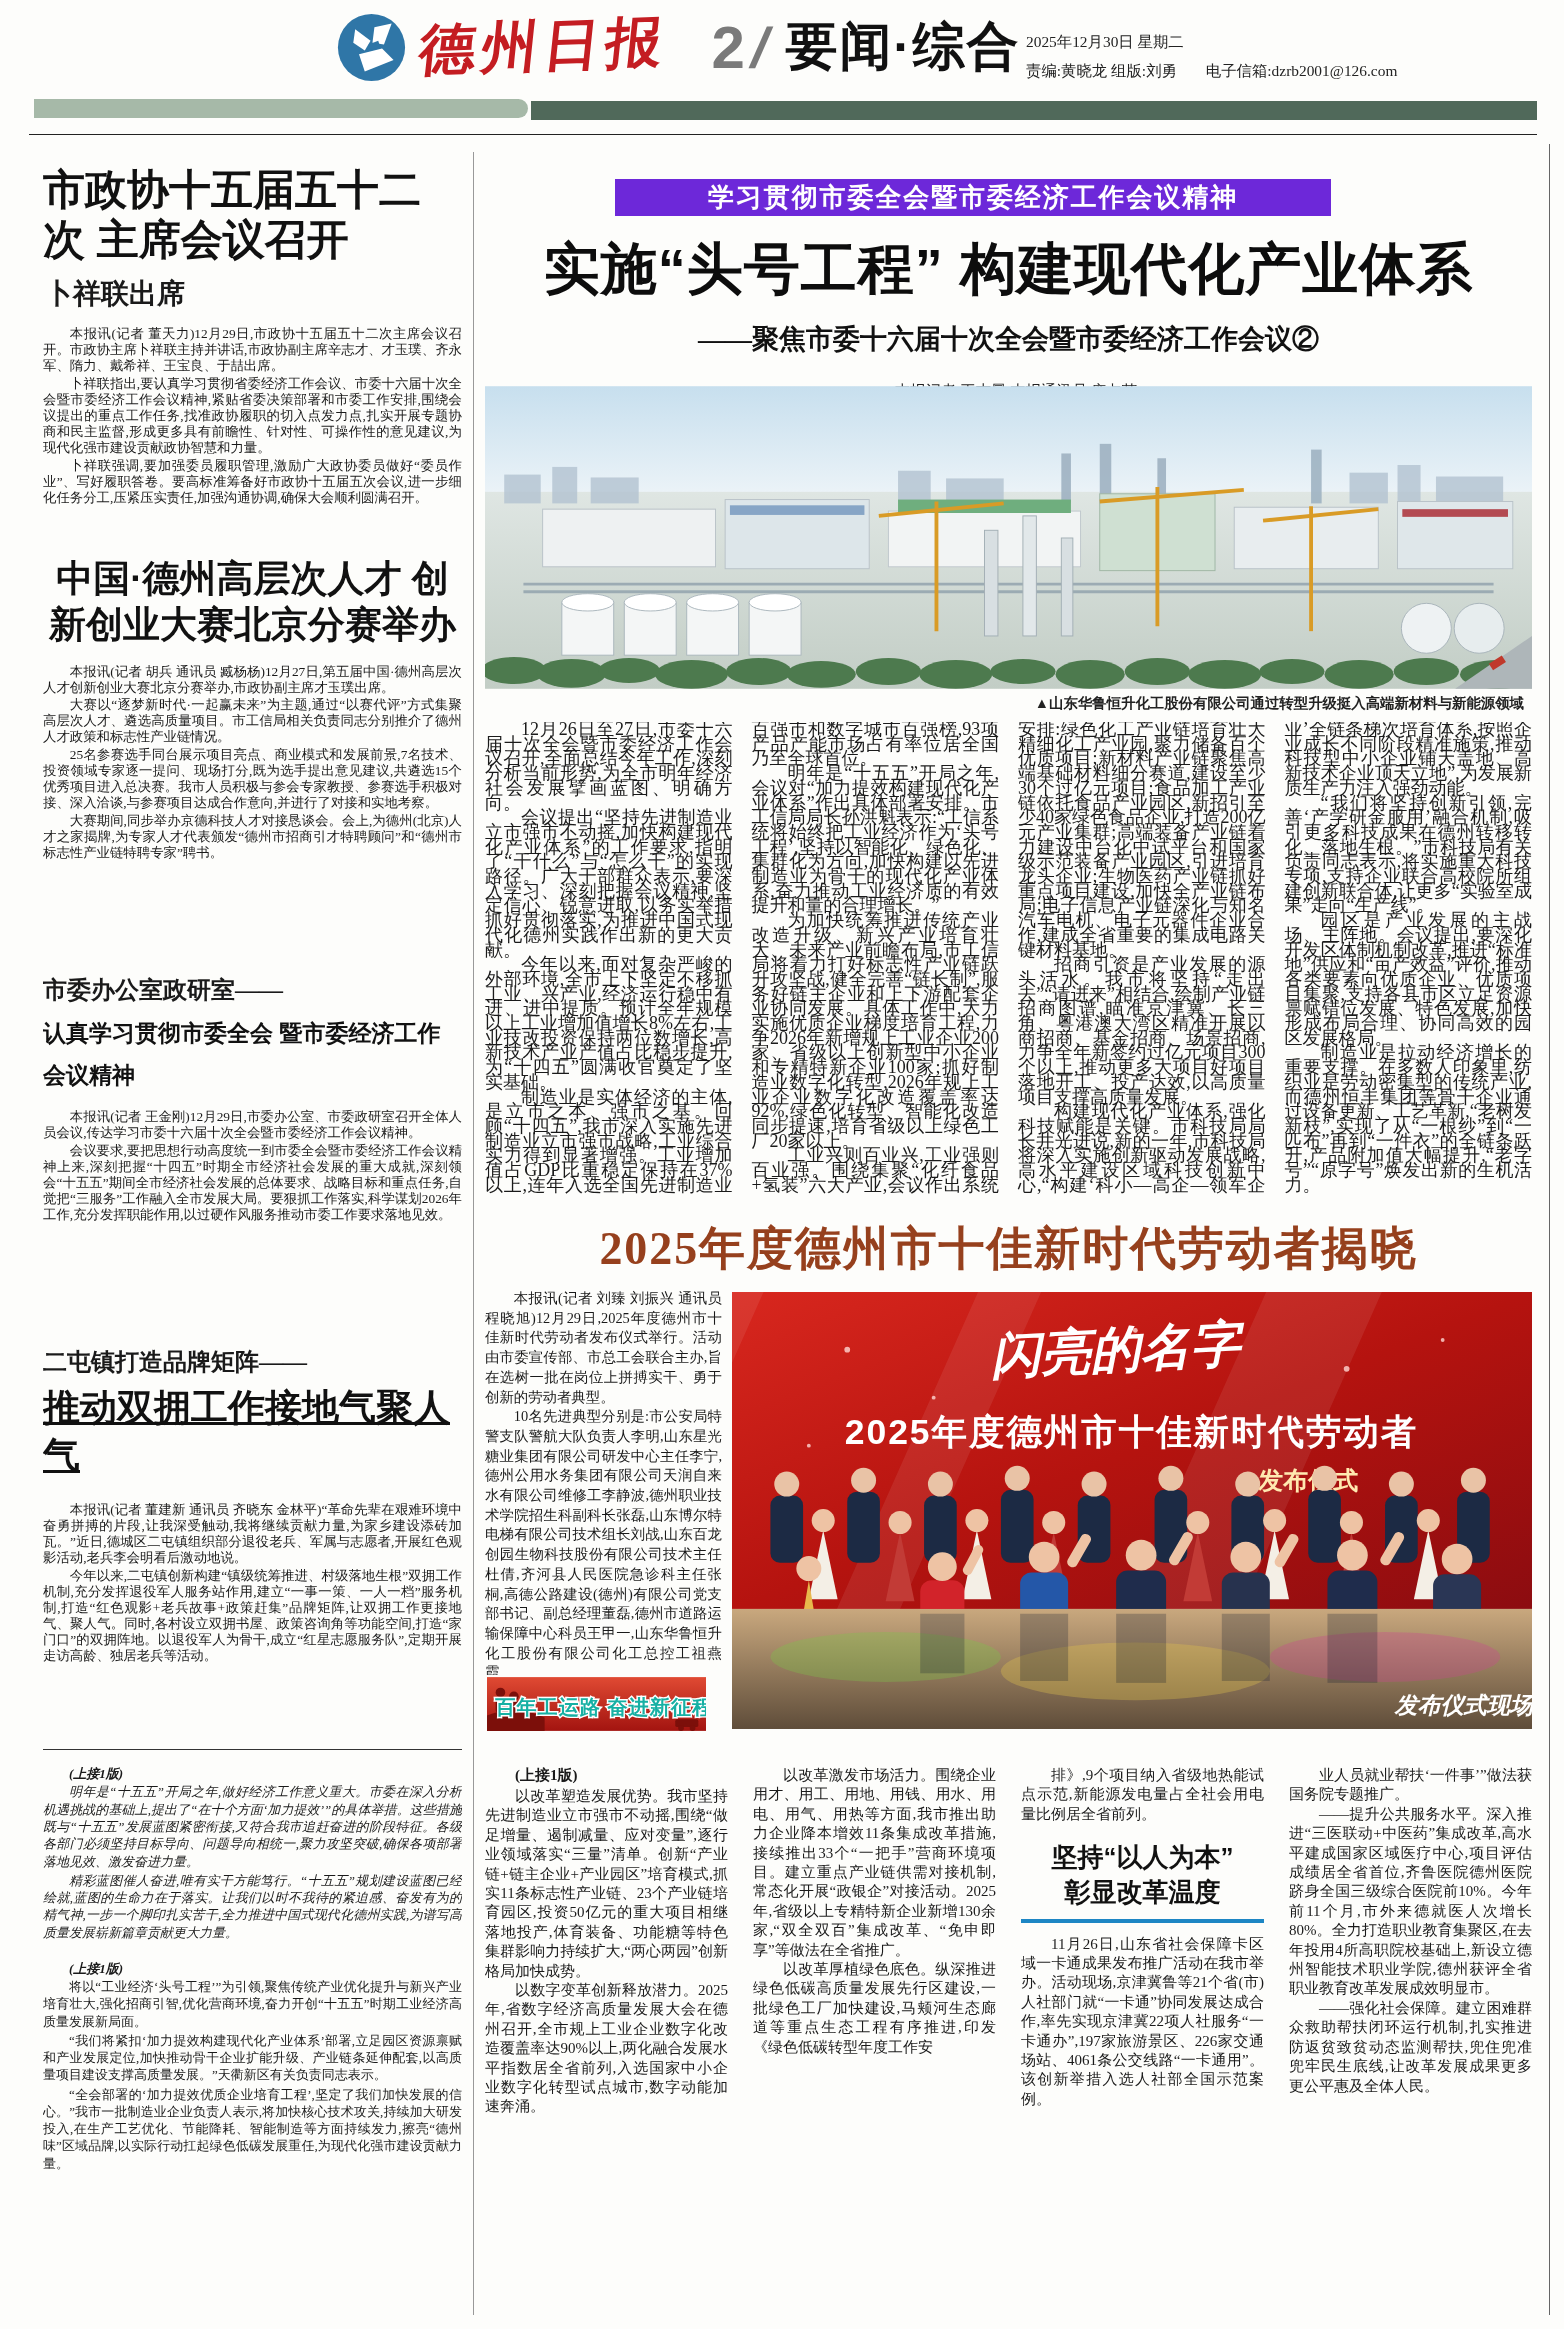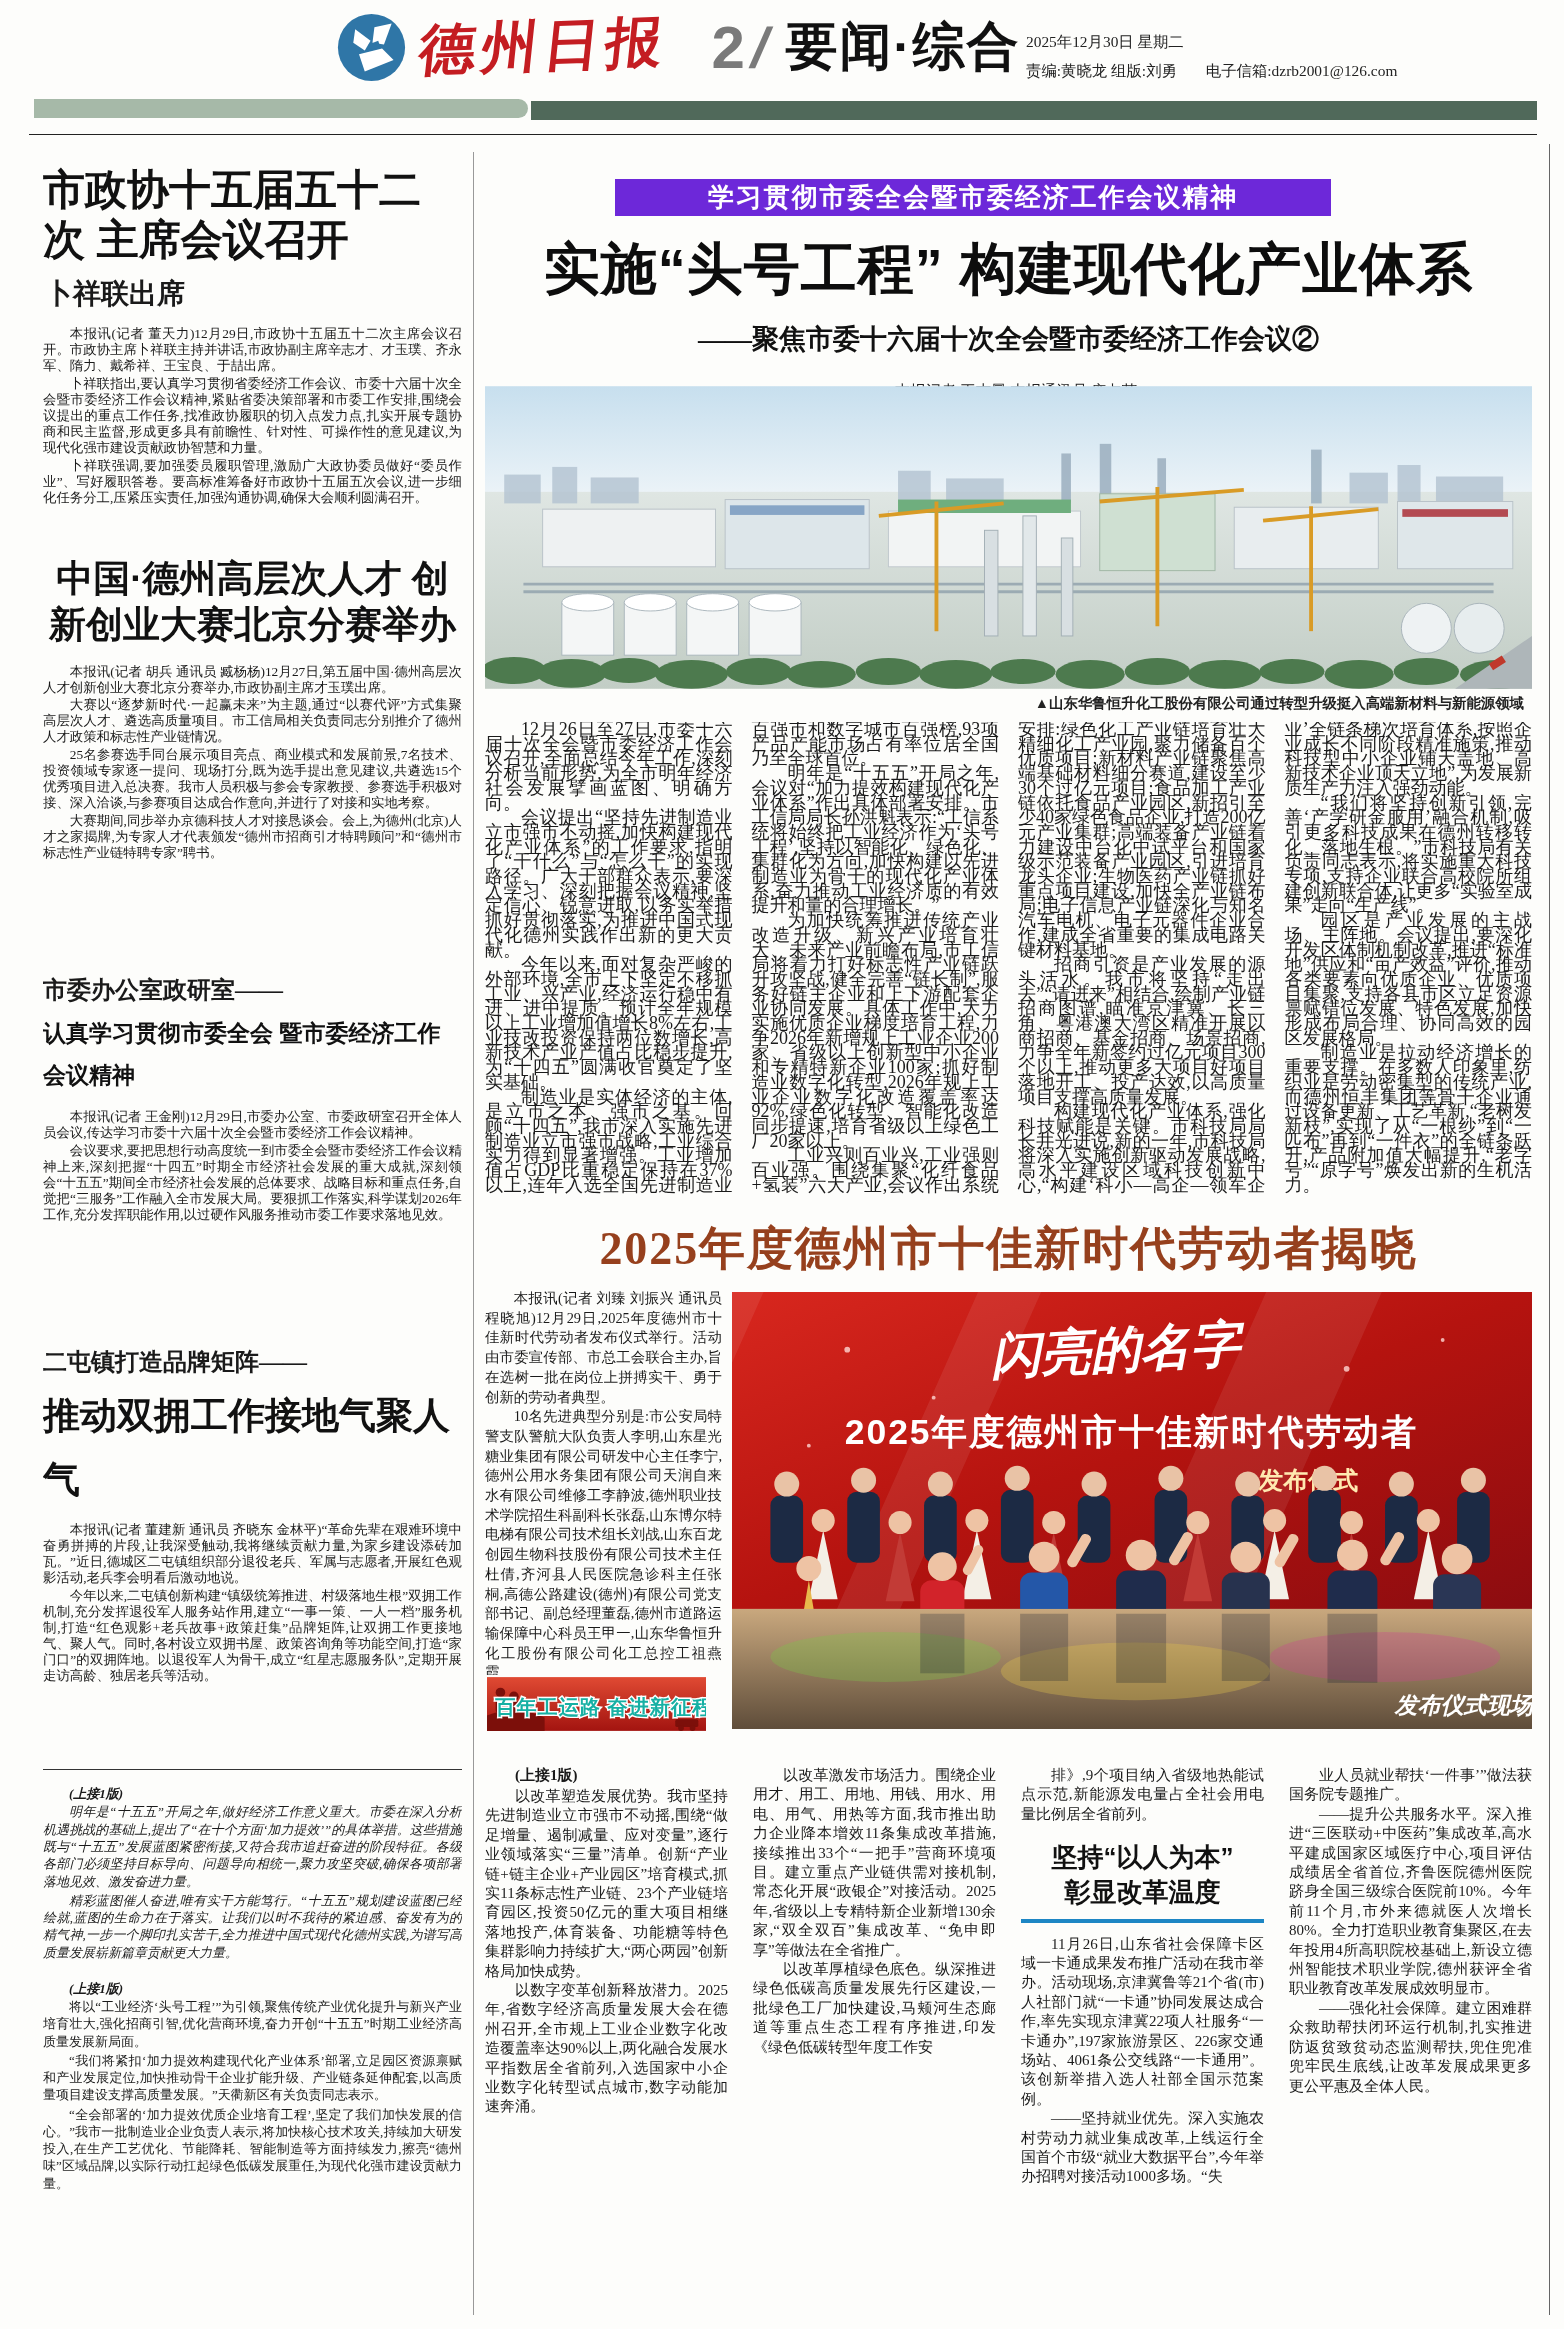--- a/index.html
+++ b/index.html
@@ -28,21 +28,21 @@
   .lc-title{font-family:"Liberation Sans",sans-serif;font-weight:900;color:#111;}
   .a1{margin-top:13.4px;}
   .a1 .lc-title{font-size:42px;line-height:50px;}
   .a1 .lc-sub{font-size:28px;font-weight:700;margin:9.6px 0 13.4px 1.9px;font-family:"Liberation Serif",serif;}
   .a2{margin-top:50px;}
   .a2 .lc-title{font-size:37px;line-height:46px;text-align:center;margin-bottom:15.4px;}
   .a3{margin-top:113px;}
   .kicker{font-size:24px;font-weight:700;margin-bottom:5.8px;}
   .a3 .lc-title{font-size:23px;line-height:42px;margin-bottom:13.4px;}
   .a4{margin-top:123px;}
-  .a4 .lc-title{font-size:37px;line-height:64px;margin-bottom:10px;}
+  .a4 .lc-title{font-size:37px;line-height:48px;margin-bottom:22px;text-decoration:underline;}
   .lc-rule{border-top:1.4px solid #333;margin:85px 0 15.4px 0;}
   .jump{font-size:13px;}
   .jump .jump-label{font-weight:700;text-indent:2em;font-style:italic;}
   .jump p{font-size:13px;line-height:17.3px;font-style:italic;}
   .jump2{margin-top:19px;}
   .jump2 p{font-style:normal;}
   
   .main{position:absolute;left:485px;top:144px;width:1047px;}
   .red-banner{position:absolute;left:130px;top:35px;width:716px;height:37px;background:#6d28d9;
               color:#fff;font-family:"Liberation Sans",sans-serif;font-weight:900;font-size:26px;
@@ -474,21 +474,20 @@
       </div>
       <div class="bot-col">
         <p>排》,9个项目纳入省级地热能试点示范,新能源发电量占全社会用电量比例居全省前列。</p>
         <div class="box-head">
           <div class="bh-line">坚持“以人为本”</div>
           <div class="bh-line">彰显改革温度</div>
           <div class="bh-rule"></div>
         </div>
         <div>
             <p>11月26日,山东省社会保障卡区域一卡通成果发布推广活动在我市举办。活动现场,京津冀鲁等21个省(市)人社部门就“一卡通”协同发展达成合作,率先实现京津冀22项人社服务“一卡通办”,197家旅游景区、226家交通场站、4061条公交线路“一卡通用”。该创新举措入选人社部全国示范案例。</p>
-            <p>——坚持就业优先。深入实施农村劳动力就业集成改革,上线运行全国首个市级“就业大数据平台”,今年举办招聘对接活动1000多场。“失</p>
           </div>
       </div>
       <div class="bot-col">
         <div>
             <p>业人员就业帮扶‘一件事’”做法获国务院专题推广。</p>
             <p>——提升公共服务水平。深入推进“三医联动+中医药”集成改革,高水平建成国家区域医疗中心,项目评估成绩居全省首位,齐鲁医院德州医院跻身全国三级综合医院前10%。今年前11个月,市外来德就医人次增长80%。全力打造职业教育集聚区,在去年投用4所高职院校基础上,新设立德州智能技术职业学院,德州获评全省职业教育改革发展成效明显市。</p>
             <p>——强化社会保障。建立困难群众救助帮扶闭环运行机制,扎实推进防返贫致贫动态监测帮扶,兜住兜准兜牢民生底线,让改革发展成果更多更公平惠及全体人民。</p>
           </div>
       </div>
     </div>

